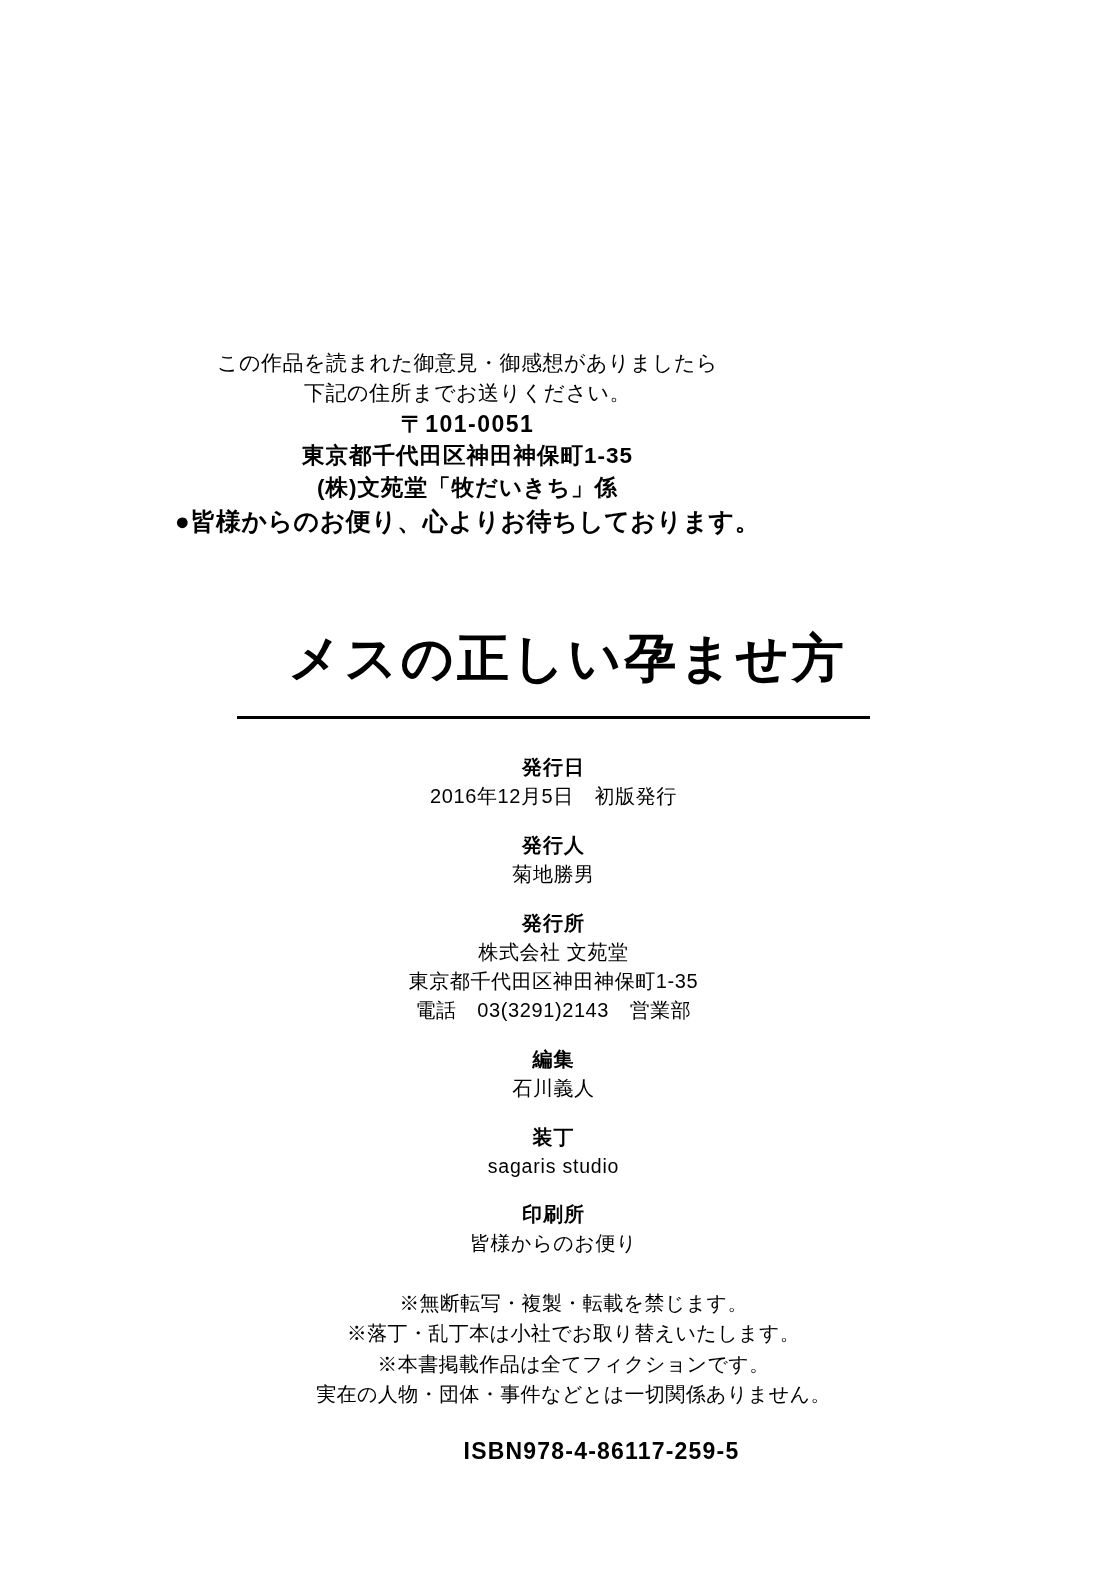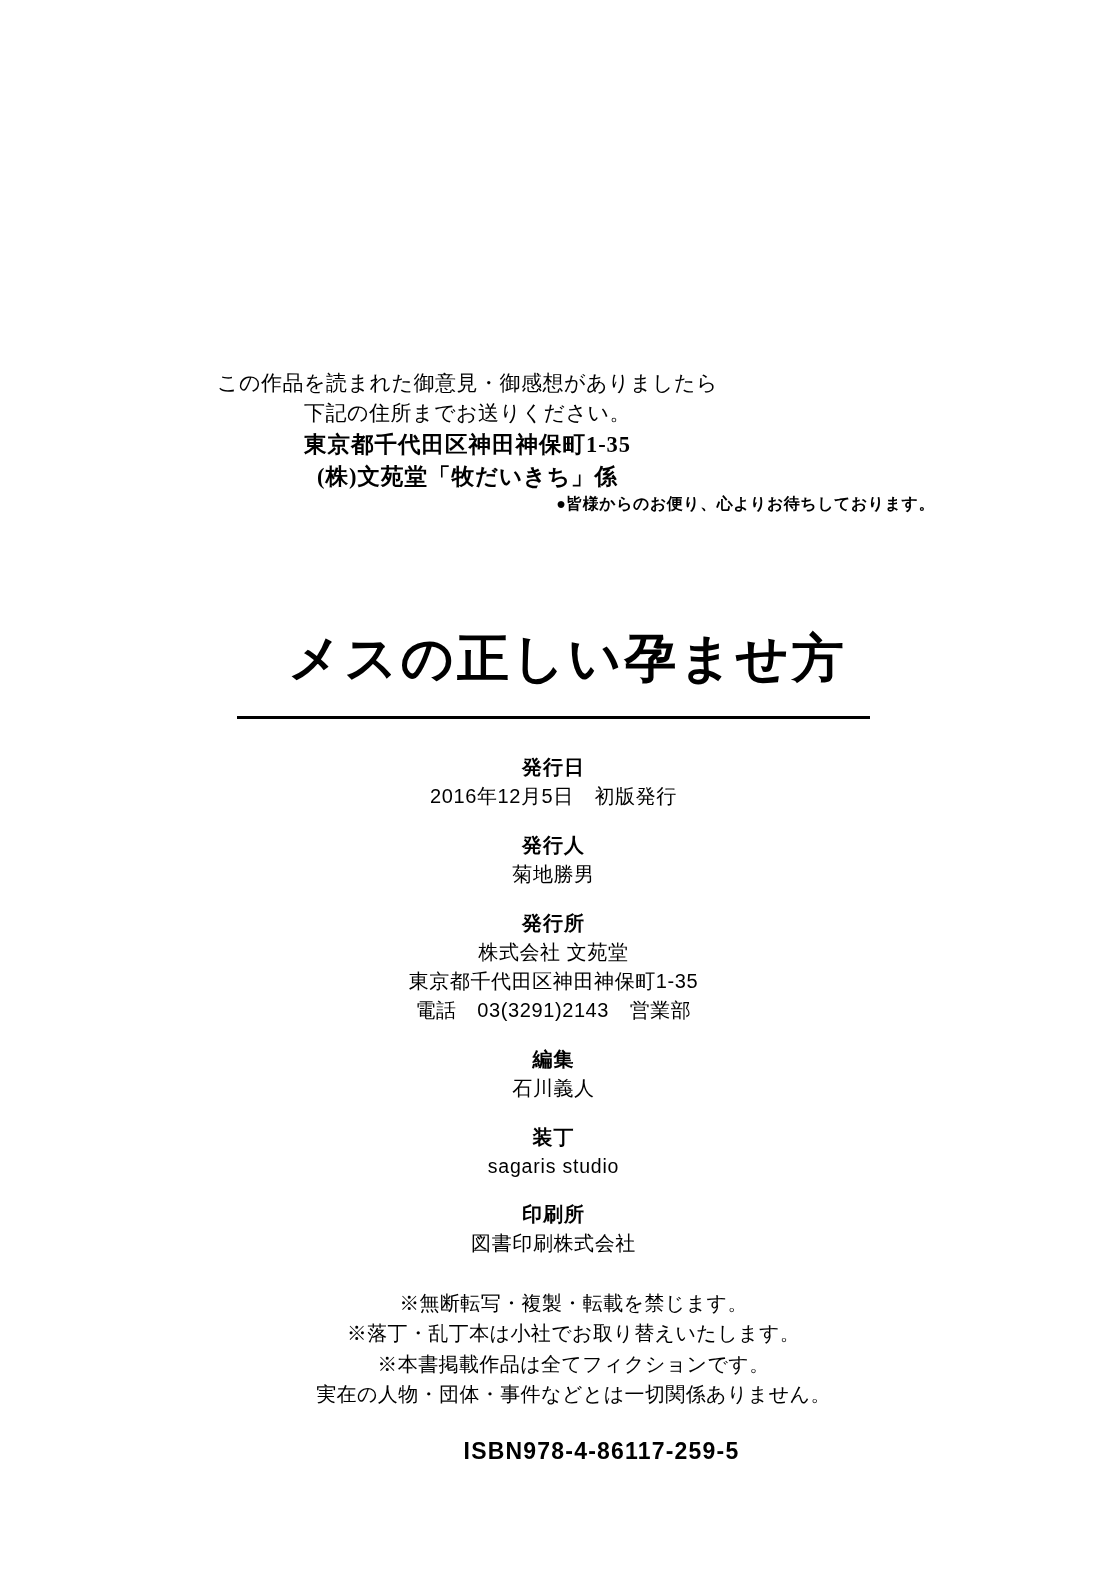--- a/index.html
+++ b/index.html
@@ -18,47 +18,45 @@
   .page {
     width: 1107px;
     height: 1571px;
     position: relative;
     box-sizing: border-box;
   }
 
   
   .feedback {
     position: absolute;
-    top: 369px;
+    top: 348px;
     left: 0;
     width: 935px;
     text-align: center;
     line-height: 1.42;
-    font-family: Liberation Serif, serif;
   }
   .feedback .fb-line {
     display: block;
     font-size: 21px;
     letter-spacing: 0.5px;
   }
   .feedback .fb-line.bold {
     font-weight: bold;
     font-size: 22.5px;
     letter-spacing: 1px;
   }
   .feedback .fb-line.zip {
     font-weight: bold;
     font-size: 23px;
     letter-spacing: 1.5px;
   }
   .feedback .fb-line.note {
     font-weight: bold;
-    font-size: 16px;
+    font-size: 25px;
     letter-spacing: 0.5px;
-    text-align: right;
   }
 
   
   .title-wrap {
     position: absolute;
     top: 630px;
     left: 0;
     width: 1095px;
     text-align: center;
     padding-left: 20px;
@@ -139,20 +137,21 @@
   }
 </style>
 </head>
 <body>
 
 <div class="page">
 
   <div class="feedback">
     <span class="fb-line">この作品を読まれた御意見・御感想がありましたら</span>
     <span class="fb-line">下記の住所までお送りください。</span>
+    <span class="fb-line zip">〒101-0051</span>
     <span class="fb-line bold">東京都千代田区神田神保町1-35</span>
     <span class="fb-line bold">(株)文苑堂「牧だいきち」係</span>
     <span class="fb-line note">●皆様からのお便り、心よりお待ちしております。</span>
   </div>
 
   <div class="title-wrap">
     <div class="book-title">メスの正しい孕ませ方</div>
   </div>
   <div class="title-rule"></div>
 
@@ -181,21 +180,21 @@
       <div class="colo-value">石川義人</div>
     </div>
 
     <div class="colo-block">
       <div class="colo-label">装丁</div>
       <div class="colo-value latin">sagaris studio</div>
     </div>
 
     <div class="colo-block">
       <div class="colo-label">印刷所</div>
-      <div class="colo-value">図書印刷株式会社</div>
+      <div class="colo-value">皆様からのお便り</div>
     </div>
 
   </div>
 
   <div class="notices">
     <span class="notice-line">※無断転写・複製・転載を禁じます。</span>
     <span class="notice-line">※落丁・乱丁本は小社でお取り替えいたします。</span>
     <span class="notice-line">※本書掲載作品は全てフィクションです。</span>
     <span class="notice-line">実在の人物・団体・事件などとは一切関係ありません。</span>
   </div>

